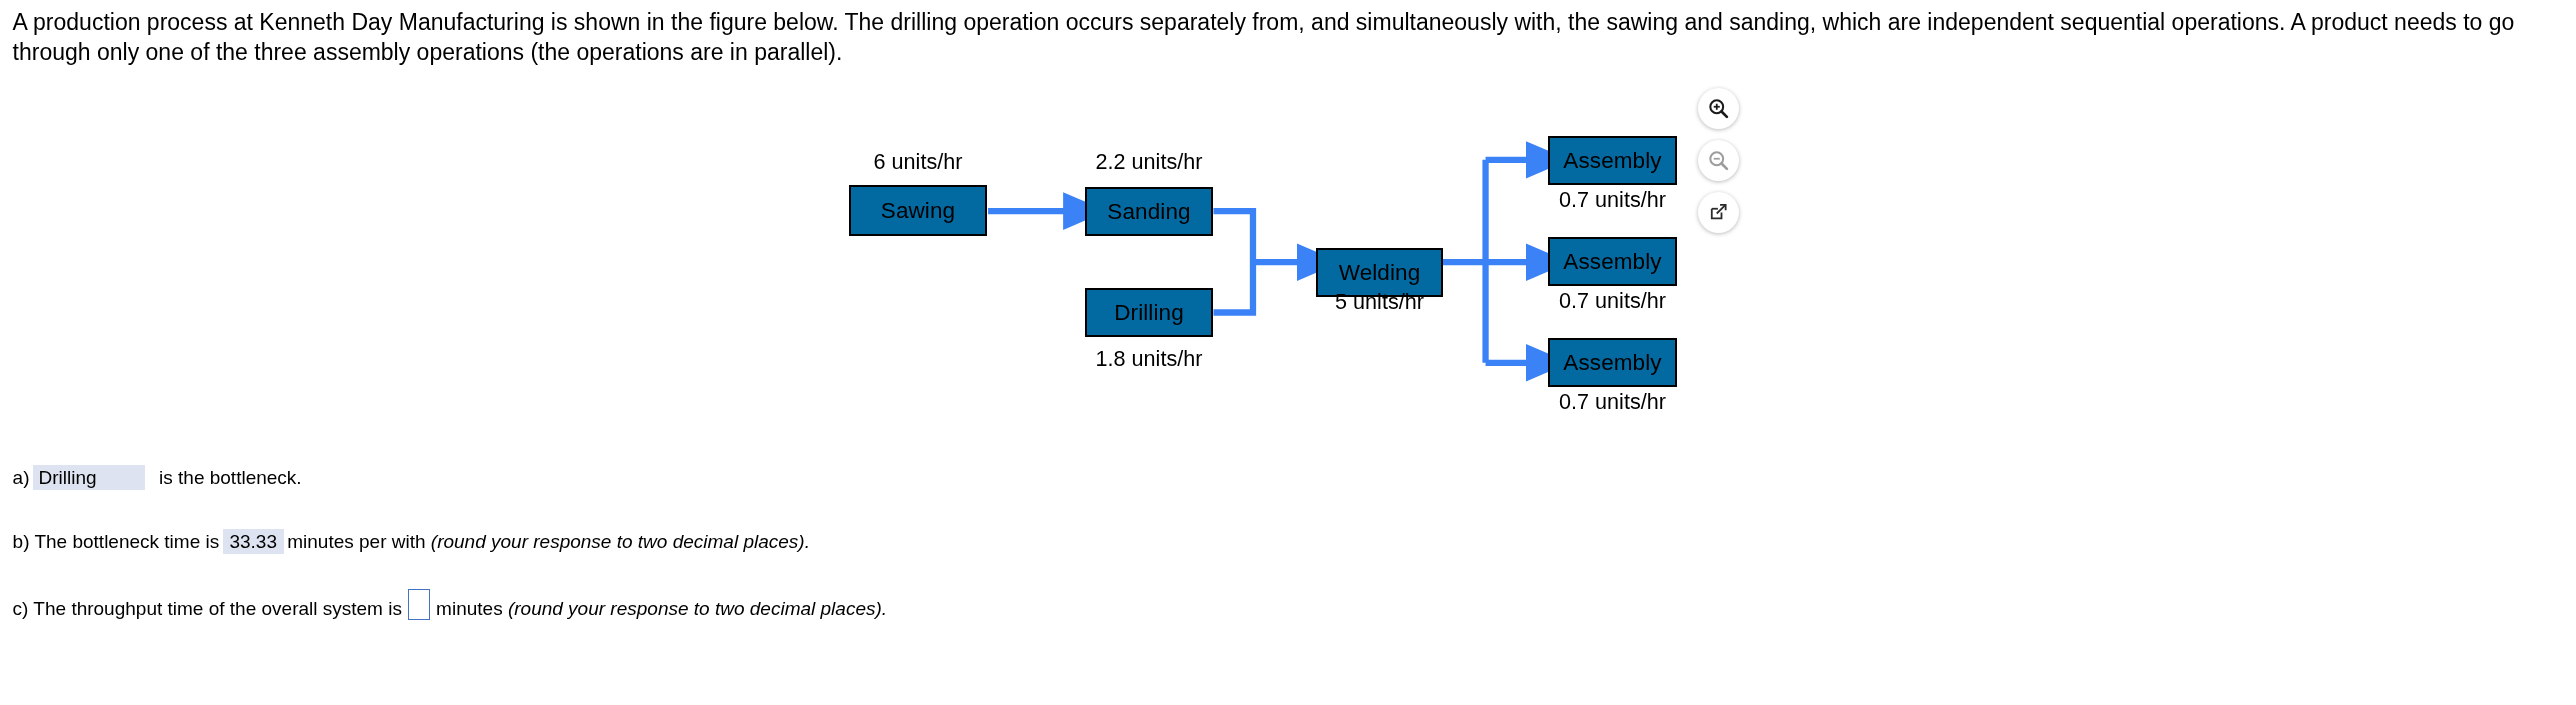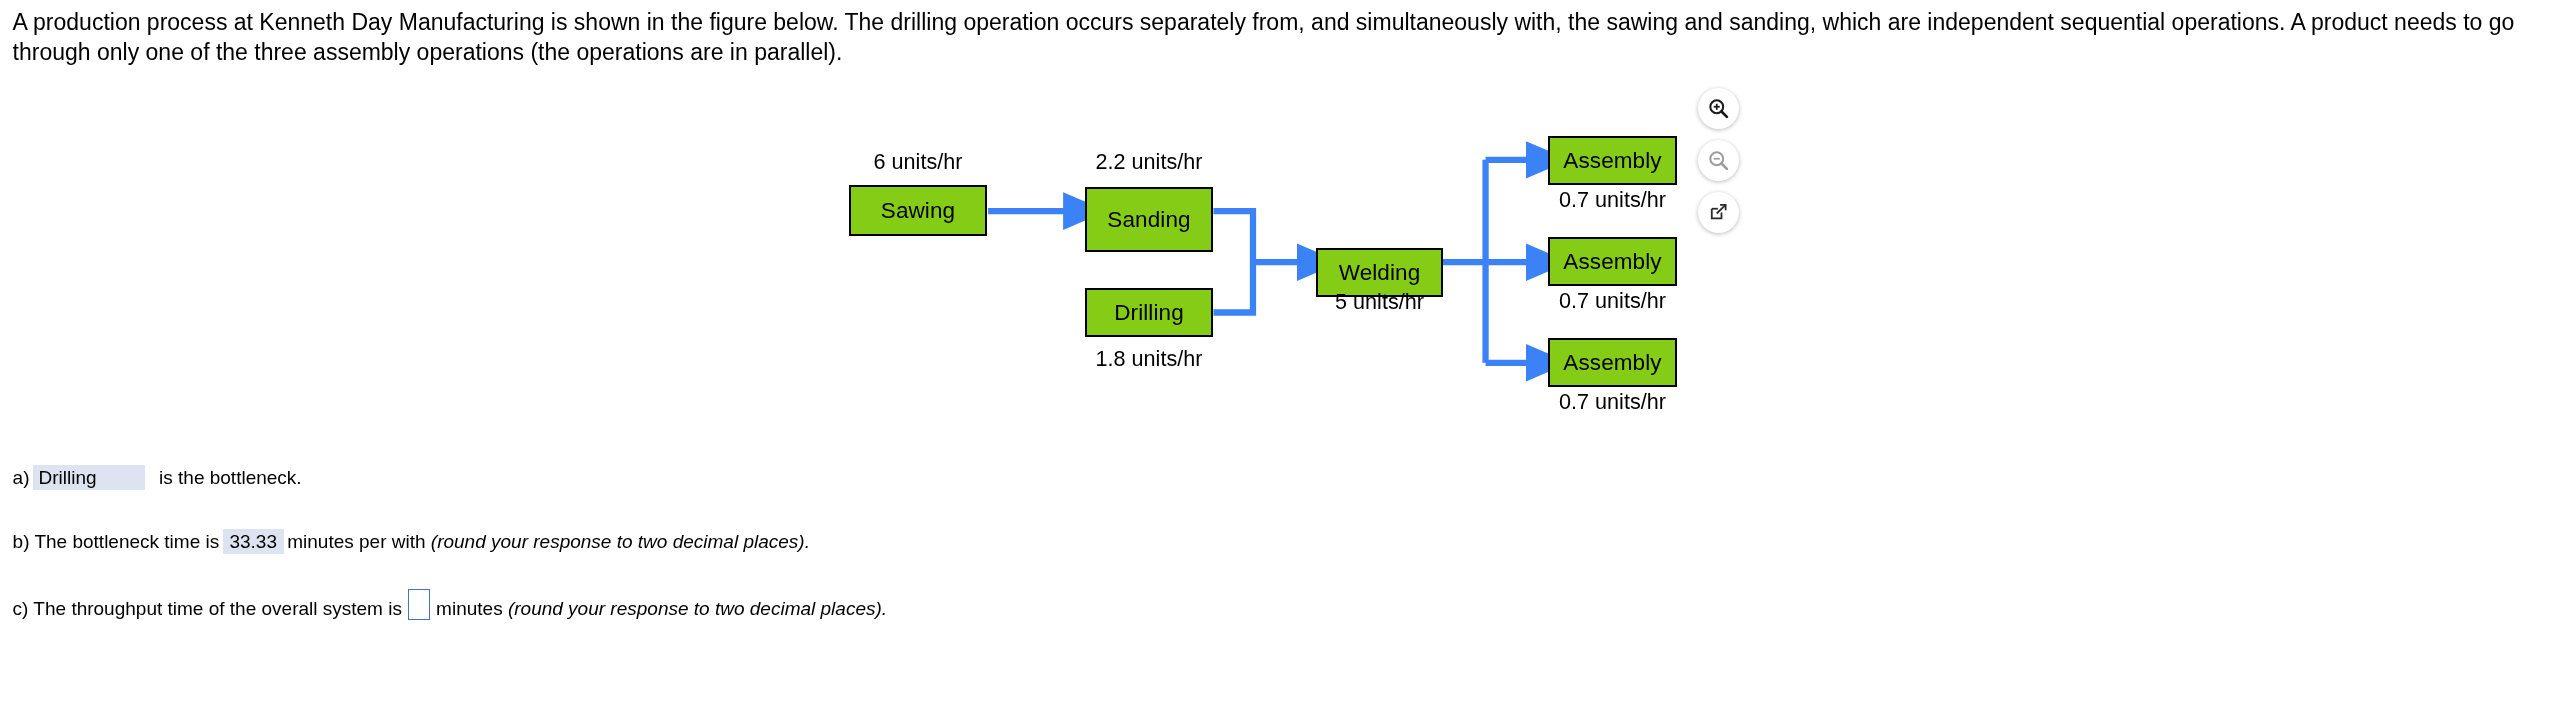--- a/index.html
+++ b/index.html
@@ -38,40 +38,40 @@
   }
   #figure-svg {
     position: absolute;
     left: 0;
     top: 0;
   }
 
   .proc-box {
     position: absolute;
     border: 2.7px solid #000000;
-    background: #84cc16;
+    background: #0369a1;
     box-sizing: border-box;
     display: flex;
     align-items: center;
     justify-content: center;
     font-size: 22.5px;
     color: #000;
     letter-spacing: 0.1px;
   }
   .rate-label {
     position: absolute;
     font-size: 21.6px;
     color: #000;
     white-space: nowrap;
     text-align: center;
   }
 
   
   #box-sawing   { left: 849px;  top: 185px; width: 138px; height: 51px; }
-  #box-sanding  { left: 1085px; top: 187px; width: 128px; height: 65px; }
+  #box-sanding  { left: 1085px; top: 187px; width: 128px; height: 49px; }
   #box-drilling { left: 1085px; top: 288px; width: 128px; height: 49px; }
   #box-welding  { left: 1316px; top: 248px; width: 127px; height: 49px; text-align: center; }
   #box-assembly-1 { left: 1548px; top: 136px; width: 129px; height: 49px; }
   #box-assembly-2 { left: 1548px; top: 237px; width: 129px; height: 49px; }
   #box-assembly-3 { left: 1548px; top: 338px; width: 129px; height: 49px; }
 
   
   #rate-sawing    { left: 849px;  top: 149px; width: 138px; }
   #rate-sanding   { left: 1085px; top: 149px; width: 128px; }
   #rate-drilling  { left: 1085px; top: 346px; width: 128px; }

